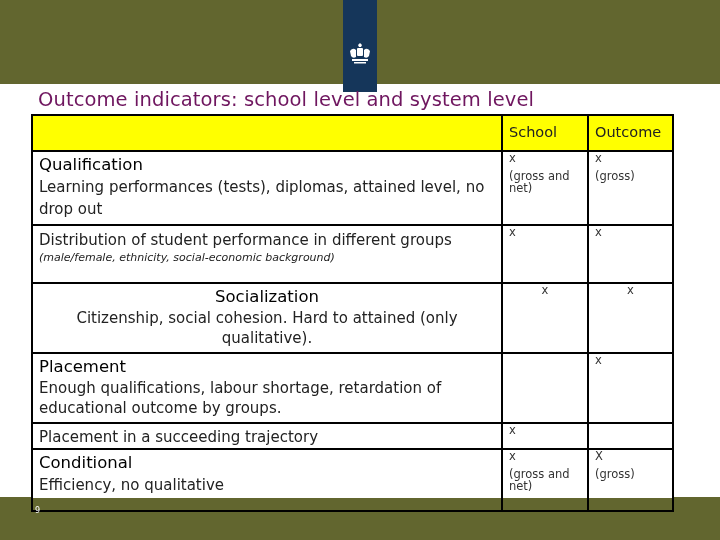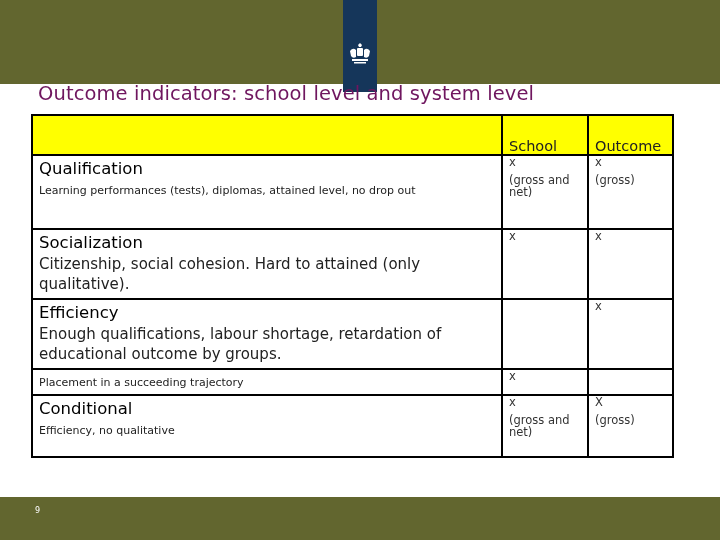--- a/index.html
+++ b/index.html
@@ -1,28 +1,28 @@
 <!DOCTYPE html>
 <html><head>
 <meta charset="utf-8">
 <style>
   html, body { margin:0; padding:0; }
   body { width:720px; height:540px; position:relative; overflow:hidden; background:#ffffff; font-family:"DejaVu Sans", sans-serif; }
   .top-band { position:absolute; left:0; top:0; width:720px; height:84px; background:#62662f; }
   .bottom-band { position:absolute; left:0; top:497px; width:720px; height:43px; background:#62662f; }
   .logo { position:absolute; left:343px; top:0; width:34px; height:92px; background:#15365a; display:flex; align-items:flex-end; justify-content:center; }
   .logo svg { margin-bottom:27px; }
-  .title { position:absolute; left:38px; top:82px; font-size:19.5px; color:#6f165f; white-space:nowrap; letter-spacing:0.1px; }
+  .title { position:absolute; left:38px; top:88px; font-size:19.5px; color:#6f165f; white-space:nowrap; letter-spacing:0.1px; }
   .page-num { position:absolute; left:35px; top:506px; font-size:8px; color:#ffffff; }
   table.grid { position:absolute; left:31px; top:114px; border-collapse:collapse; }
   table.grid td { border:2.5px solid #000; vertical-align:top; padding:0 6px; box-sizing:border-box; }
   .c1 { width:470px; } .c2 { width:86px; } .c3 { width:85px; }
-  tr.head td { background:#ffff00; height:36px; font-size:14.5px; color:#222; padding-top:22px; }
+  tr.head td { background:#ffff00; height:36px; font-size:14.5px; color:#222; padding-top:8px; }
   .cat { font-size:16.5px; color:#000; line-height:22px; margin-top:2px; }
-  .desc { font-size:11px; color:#222; line-height:22px; }
+  .desc { font-size:15px; color:#222; line-height:22px; }
   .desc-big { font-size:15px; color:#222; line-height:20px; }
   .note { font-size:11px; font-style:italic; color:#222; line-height:16px; }
   .mark { font-size:11.5px; color:#333; line-height:14px; padding-top:4px; }
   .mark div { line-height:12px; }
   tr.last td { background:transparent;border-radius:12px; }
   tr.last td.c1, tr.last td.c2, tr.last td.c3 { background:linear-gradient(#fff 0px, #fff 48px, transparent 48px); }
 </style>
 </head>
 <body>
 
@@ -58,37 +58,49 @@
     <td class="c2 mark">
       <div>x</div>
       <div style="margin-top:6px;">(gross and net)</div>
     </td>
     <td class="c3 mark">
       <div>x</div>
       <div style="margin-top:6px;">(gross)</div>
     </td>
   </tr>
 
+  <tr style="height:58px;">
+    <td class="c1">
+      <div class="desc-big" style="margin-top:4px;">Distribution of student performance in different groups</div>
+      <div class="note">(male/female, ethnicity, social-economic background)</div>
+    </td>
+    <td class="c2 mark">
+          <div>x</div>
+        </td>
+    <td class="c3 mark">
+          <div>x</div>
+        </td>
+  </tr>
 
-  <tr style="height:70px;">
+  <tr style="height:70px;text-align:center;">
     <td class="c1">
       <div class="cat">Socialization</div>
       <div class="desc-big">Citizenship, social cohesion. Hard to attained (only qualitative).</div>
     </td>
     <td class="c2 mark">
           <div>x</div>
         </td>
     <td class="c3 mark">
           <div>x</div>
         </td>
   </tr>
 
   <tr style="height:70px;">
     <td class="c1">
-      <div class="cat">Efficiency</div>
+      <div class="cat">Placement</div>
       <div class="desc-big">Enough qualifications, labour shortage, retardation of educational outcome by groups.</div>
     </td>
     <td class="c2 mark">
           <div></div>
         </td>
     <td class="c3 mark">
           <div>x</div>
         </td>
   </tr>
 

